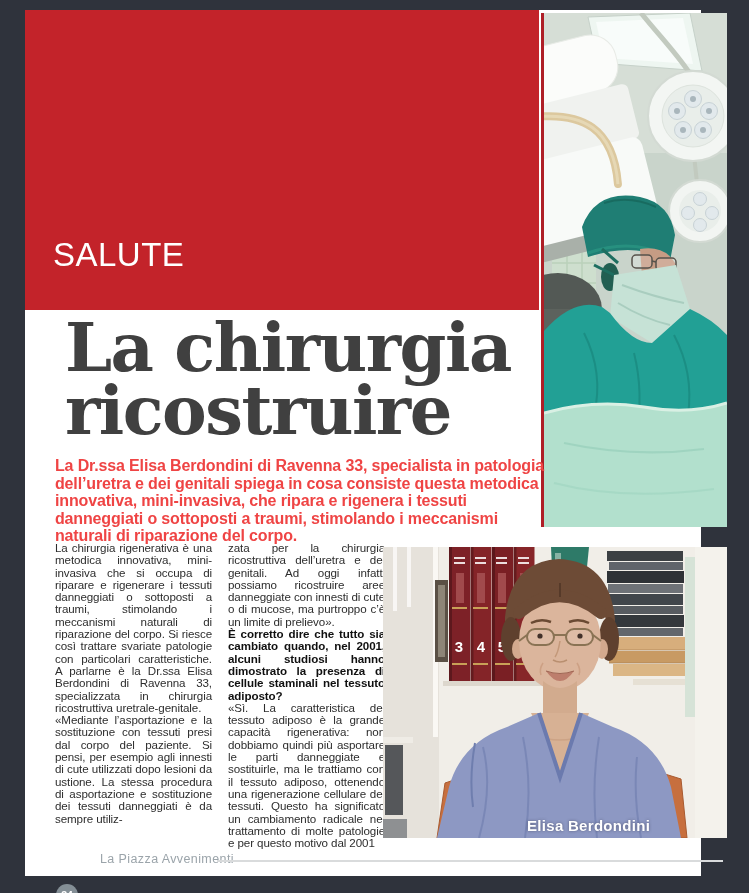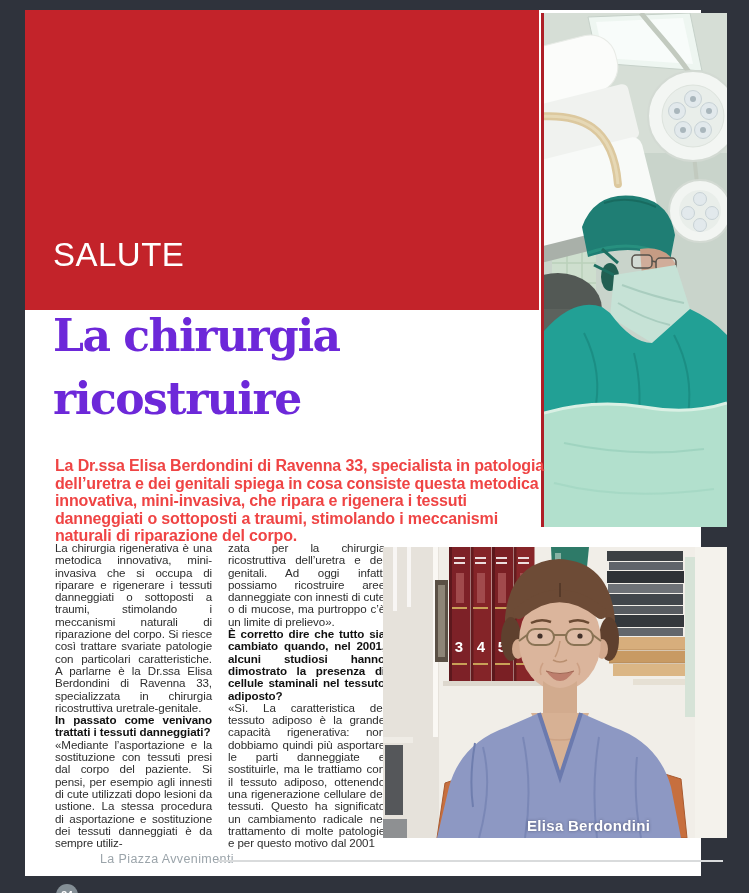--- a/index.html
+++ b/index.html
@@ -22,24 +22,24 @@
     font-size:33px;color:#ffffff;letter-spacing:0.5px;font-weight:400;
   }
   
   .photo-or{
     position:absolute;left:516px;top:3px;width:186px;height:514px;
     border-left:3px solid #ae1f27;box-sizing:border-box;
     overflow:hidden;background:#c9d4cb;
   }
   
   .headline{
-    position:absolute;left:28px;top:294px;margin:0;
+    position:absolute;left:28px;top:294px;margin:12px;
     font-family:"DejaVu Serif","Liberation Serif",serif;
-    font-weight:700;color:#6d28d9;
-    font-size:44px;line-height:63px;letter-spacing:-1.5px;
+    font-weight:700;color:#404040;
+    font-size:67px;line-height:63px;letter-spacing:-1.5px;
   }
   .headline span{display:block;}
   
   .standfirst{
     position:absolute;left:30px;top:447px;width:494px;margin:0;
     font-size:16px;line-height:17.6px;font-weight:700;color:#ef4444;
     letter-spacing:-0.15px;
   }
   
   .columns{
@@ -179,21 +179,20 @@
   <h1 class="headline">
     <span>La chirurgia</span>
     <span>ricostruire</span>
   </h1>
 
   <p class="standfirst">La Dr.ssa Elisa Berdondini di Ravenna 33, specialista in patologia dell’uretra e dei genitali spiega in cosa consiste questa metodica innovativa, mini-invasiva, che ripara e rigenera i tessuti danneggiati o sottoposti a traumi, stimolando i meccanismi naturali di riparazione del corpo.</p>
 
   <div class="columns">
     <div class="col">
       <p>La chirurgia rigenerativa è una metodica innovativa, mini-invasiva che si occupa di riparare e rigenerare i tessuti danneggiati o sottoposti a traumi, stimolando i meccanismi naturali di riparazione del corpo. Si riesce così trattare svariate patologie con particolari caratteristiche. A parlarne è la Dr.ssa Elisa Berdondini di Ravenna 33, specializzata in chirurgia ricostruttiva uretrale-genitale.</p>
-      <p class="q">In passato come venivano trattati i tessuti danneggiati?</p>
       <p>«Mediante l’asportazione e la sostituzione con tessuti presi dal corpo del paziente. Si pensi, per esempio agli innesti di cute utilizzati dopo lesioni da ustione. La stessa procedura di asportazione e sostituzione dei tessuti danneggiati è da sempre utiliz-</p>
     </div>
     <div class="col">
       <p>zata per la chirurgia ricostruttiva dell’uretra e dei genitali. Ad oggi infatti possiamo ricostruire aree danneggiate con innesti di cute o di mucose, ma purtroppo c’è un limite di prelievo».</p>
       <p class="q">È corretto dire che tutto sia cambiato quando, nel 2001, alcuni studiosi hanno dimostrato la presenza di cellule staminali nel tessuto adiposto?</p>
       <p>«Sì. La caratteristica del tessuto adiposo è la grande capacità rigenerativa: non dobbiamo quindi più asportare le parti danneggiate e sostituirle, ma le trattiamo con il tessuto adiposo, ottenendo una rigenerazione cellulare dei tessuti. Questo ha significato un cambiamento radicale nel trattamento di molte patologie e per questo motivo dal 2001</p>
     </div>
   </div>
 
   <div class="photo-eb">

